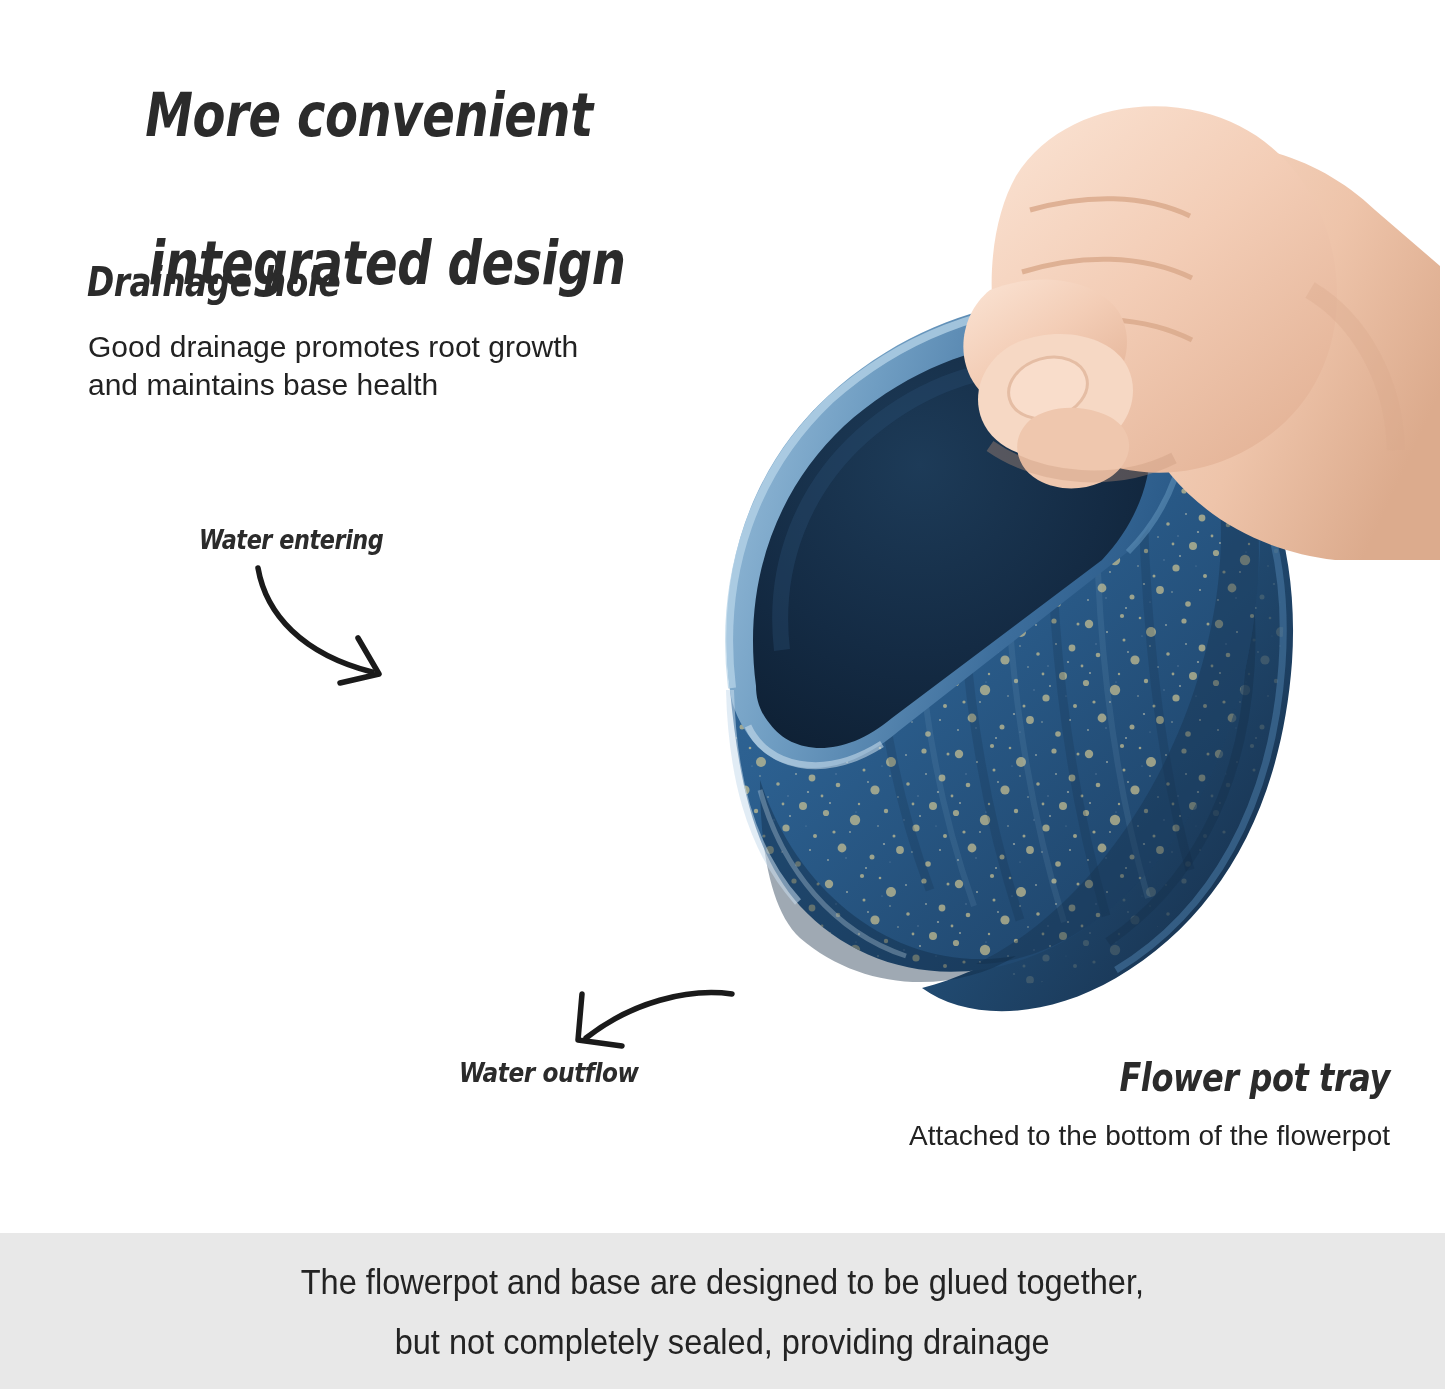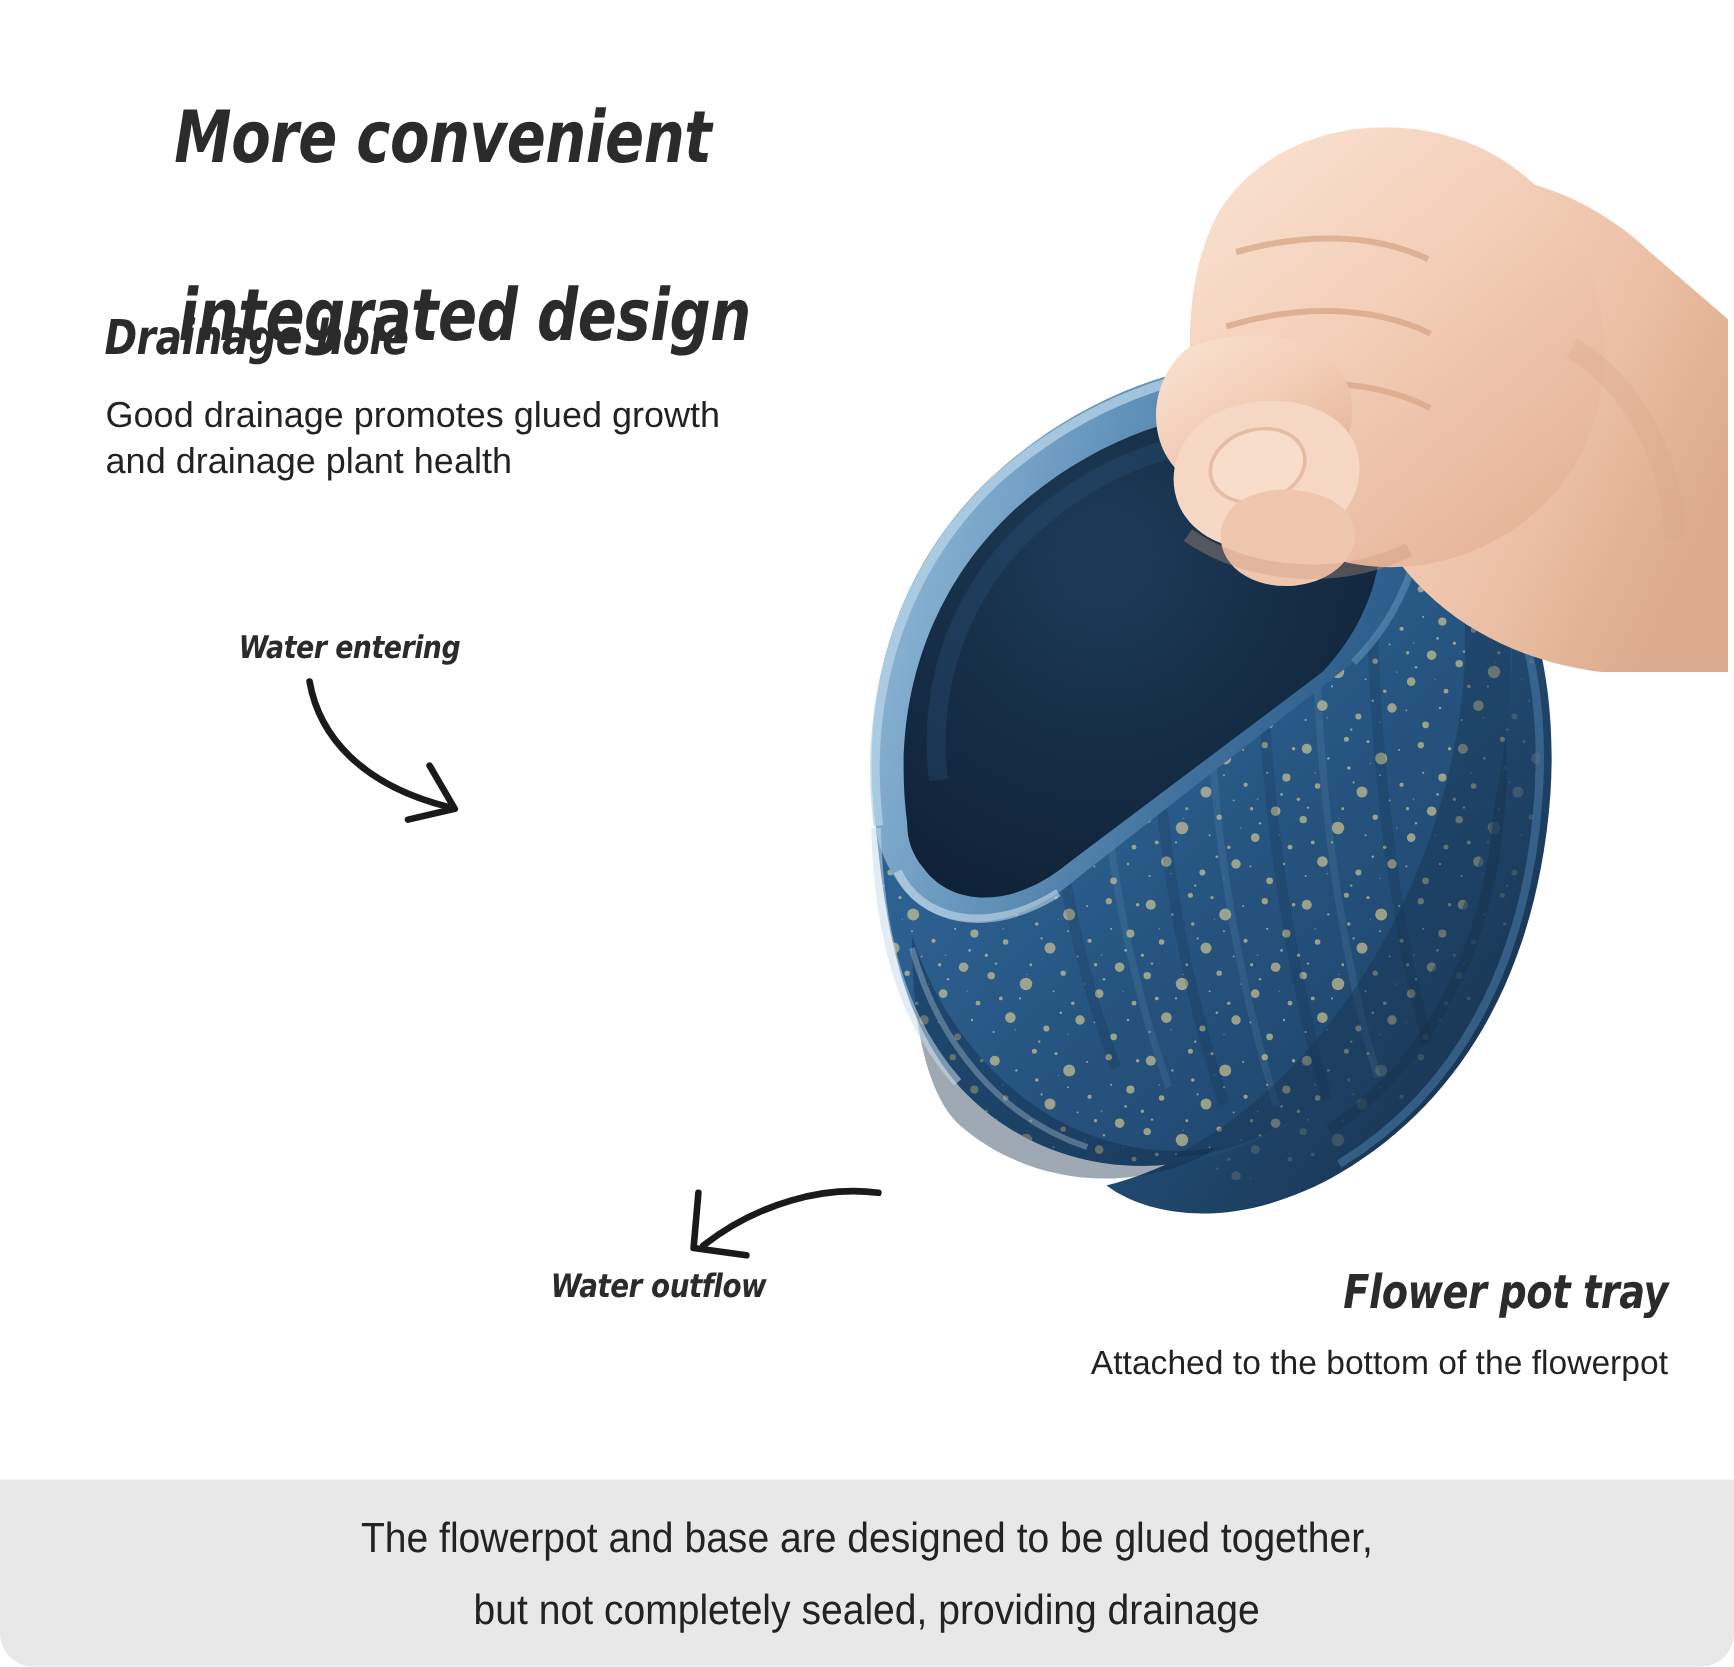--- a/index.html
+++ b/index.html
@@ -7,21 +7,20 @@
     width:1445px;height:1389px;
     background:#ffffff;
     font-family:"Liberation Sans", sans-serif;
     overflow:hidden;
   }
   #page{
     position:relative;
     width:1445px;height:1389px;
     background:#ffffff;
     overflow:hidden;
-    border-radius:28px;
   }
 
   
   .hdl{
     font-family:"DejaVu Sans", sans-serif;
     font-weight:bold;
     font-style:italic;
     color:#2b2b2b;
     letter-spacing:-0.5px;
     white-space:pre;
@@ -132,22 +131,22 @@
 
 <div id="page">
 
   <div id="main-title" class="hdl">
     <span class="l1">More convenient</span>
     <span class="l2">integrated design</span>
   </div>
 
   <div id="drainage-heading" class="hdl">Drainage hole</div>
   <div id="drainage-body">
-    <div>Good drainage promotes glued growth</div>
-    <div>and drainage plant health</div>
+    <div>Good drainage promotes root growth</div>
+    <div>and maintains base health</div>
   </div>
 
   <div id="photo-stage">
     <svg viewBox="0 0 1010 960" preserveAspectRatio="none">
       <defs>
 
         <linearGradient id="gBody" x1="0" y1="0" x2="1" y2="0.55">
           <stop offset="0" stop-color="#376c9c"></stop>
           <stop offset="0.18" stop-color="#2d6191"></stop>
           <stop offset="0.50" stop-color="#2a5a86"></stop>

